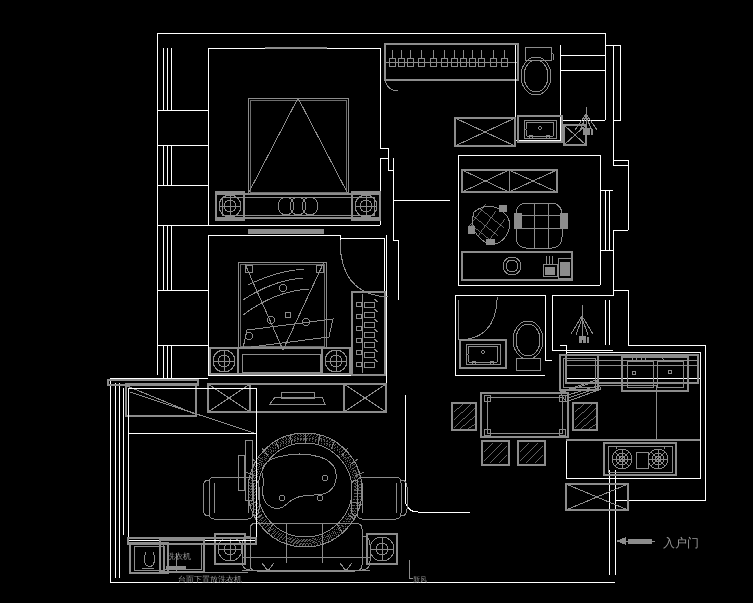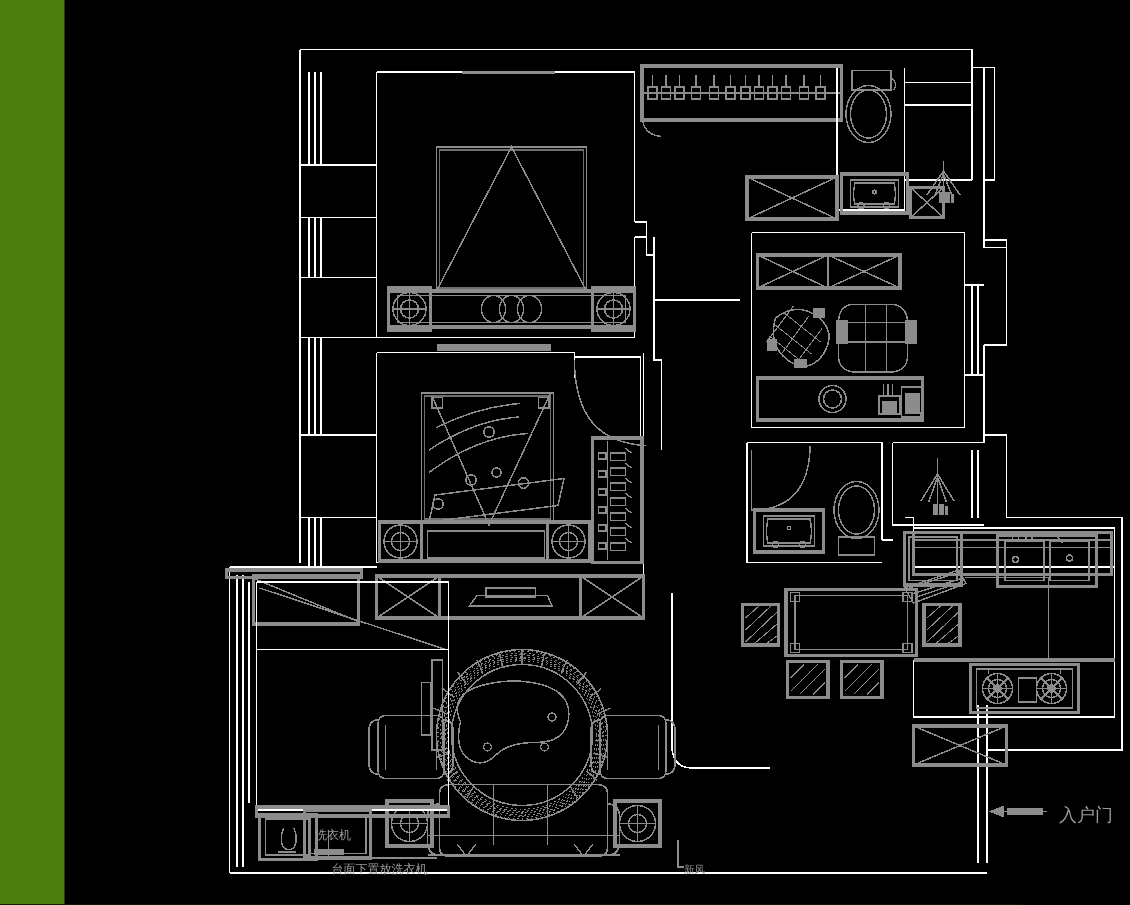--- a/index.html
+++ b/index.html
@@ -10,22 +10,21 @@
   body {
     width: 753px;
     height: 603px;
     overflow: hidden;
     font-family: "Liberation Sans", sans-serif;
   }
   #cad-root {
     position: relative;
     width: 639px;
     height: 603px;
-    background: #4d7c0f;
-    padding-left: 43px;
+    background: #14532d;
   }
   svg#plan {
     display: block;
     width: 753px;
     height: 603px;
     background: #000000;
     shape-rendering: crispEdges;
   }
   .wall { stroke: #ffffff; stroke-width: 1; fill: none; }
   .furn { stroke: #8c8c8c; stroke-width: 1; fill: none; }

